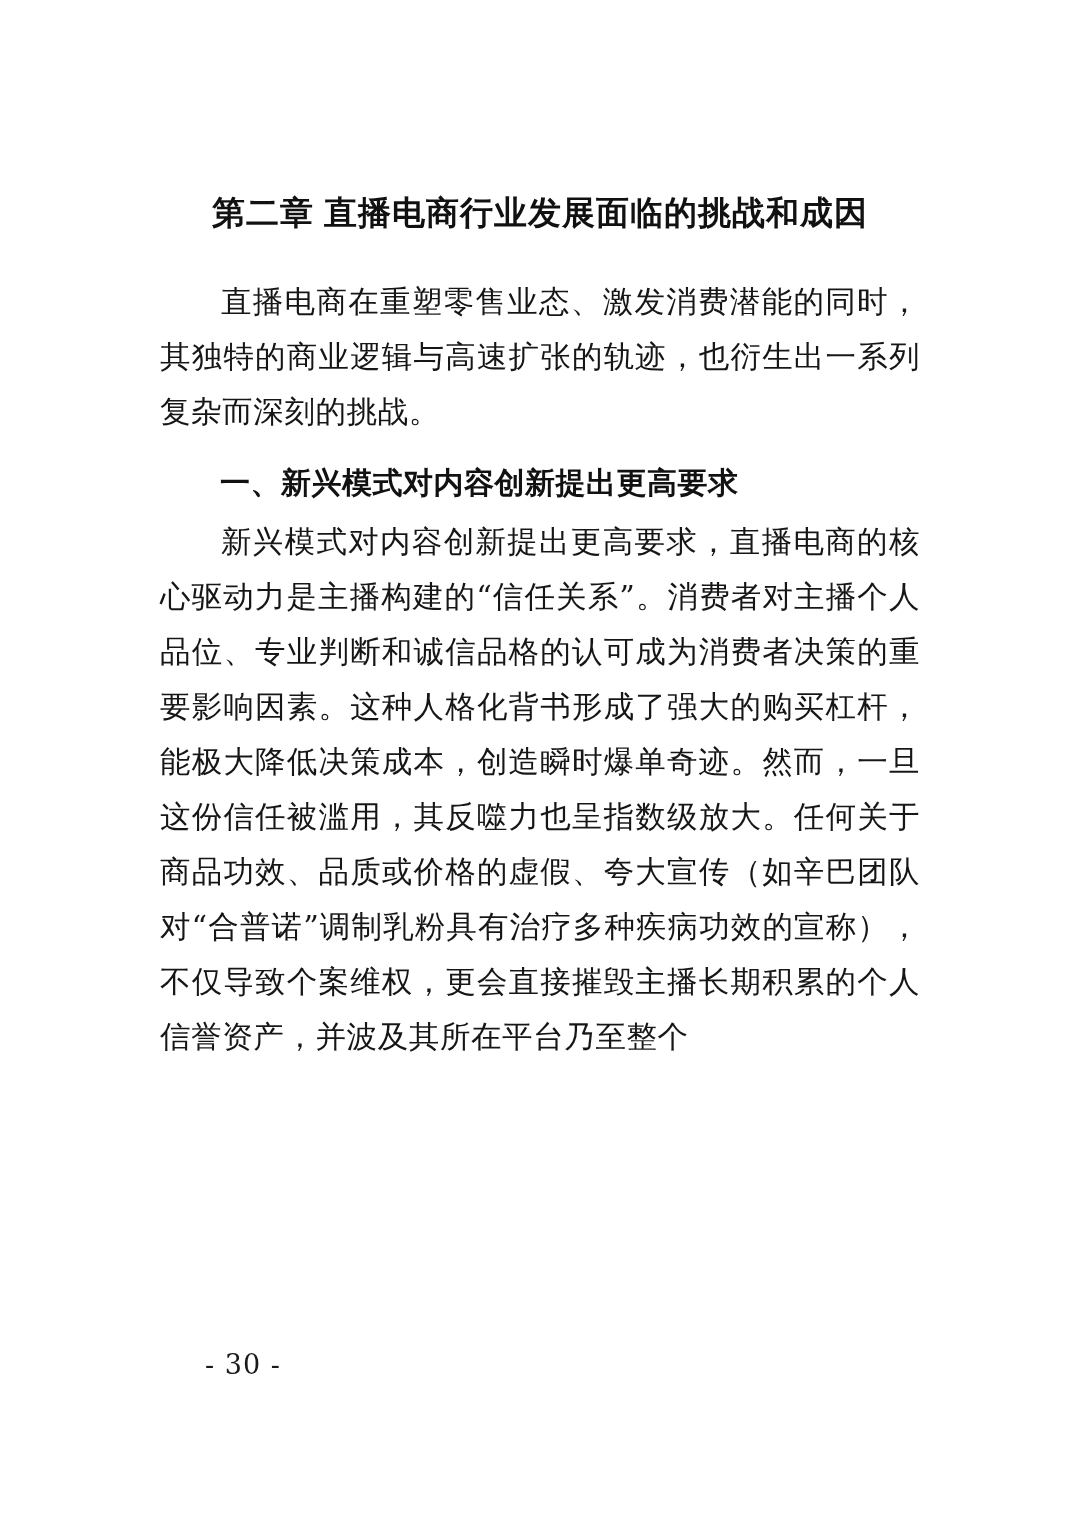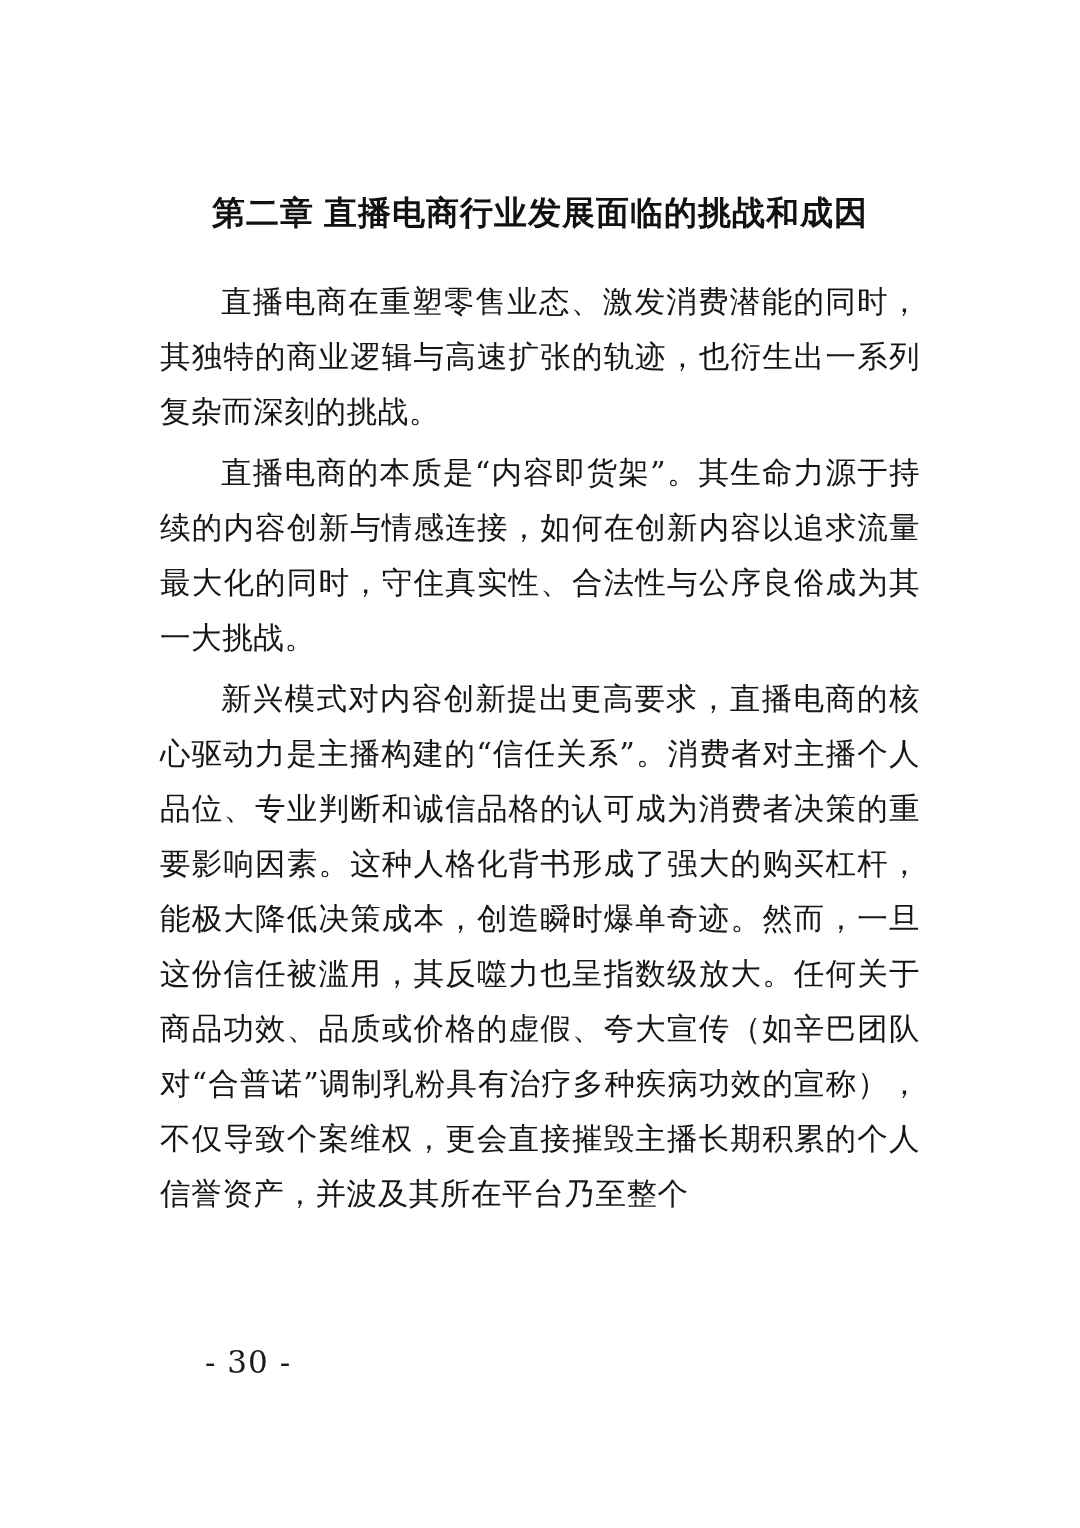--- a/index.html
+++ b/index.html
@@ -60,36 +60,36 @@
     font-weight: normal;
     margin: 14px 0 2px 0;
     text-indent: 2em;
     letter-spacing: 0.6px;
     color: #161616;
   }
   .page-number {
     position: absolute;
     left: 205px;
     bottom: 148px;
-    font-size: 31px;
+    font-size: 27px;
     letter-spacing: 1px;
     color: #1a1a1a;
     font-family: "DejaVu Serif", "Liberation Serif", serif;
   }
 </style>
 </head>
 <body>
 
 <div class="page">
 
   <h1 class="chapter-title">第二章 直播电商行业发展面临的挑战和成因</h1>
 
   <p class="body-text">直播电商在重塑零售业态、激发消费潜能的同时，其独特的商业逻辑与高速扩张的轨迹，也衍生出一系列复杂而深刻的挑战。</p>
 
+  <h2 class="section-heading">一、新兴模式对内容创新提出更高要求</h2>
 
-  <p class="body-text">直播电商的本质是“内容即货架”。其生命力源于持续的内容创新与情感连接，如何在创新内容以追求流量最大化的同时，守住真实性、合法性与公序良俗成为其一大挑战。</p>
 
 
   <p class="body-text">新兴模式对内容创新提出更高要求，直播电商的核心驱动力是主播构建的“信任关系”。消费者对主播个人品位、专业判断和诚信品格的认可成为消费者决策的重要影响因素。这种人格化背书形成了强大的购买杠杆，能极大降低决策成本，创造瞬时爆单奇迹。然而，一旦这份信任被滥用，其反噬力也呈指数级放大。任何关于商品功效、品质或价格的虚假、夸大宣传（如辛巴团队对“合普诺”调制乳粉具有治疗多种疾病功效的宣称），不仅导致个案维权，更会直接摧毁主播长期积累的个人信誉资产，并波及其所在平台乃至整个</p>
 
 </div>
 
 <div class="page-number">- 30 -</div>
 
 </body></html>

